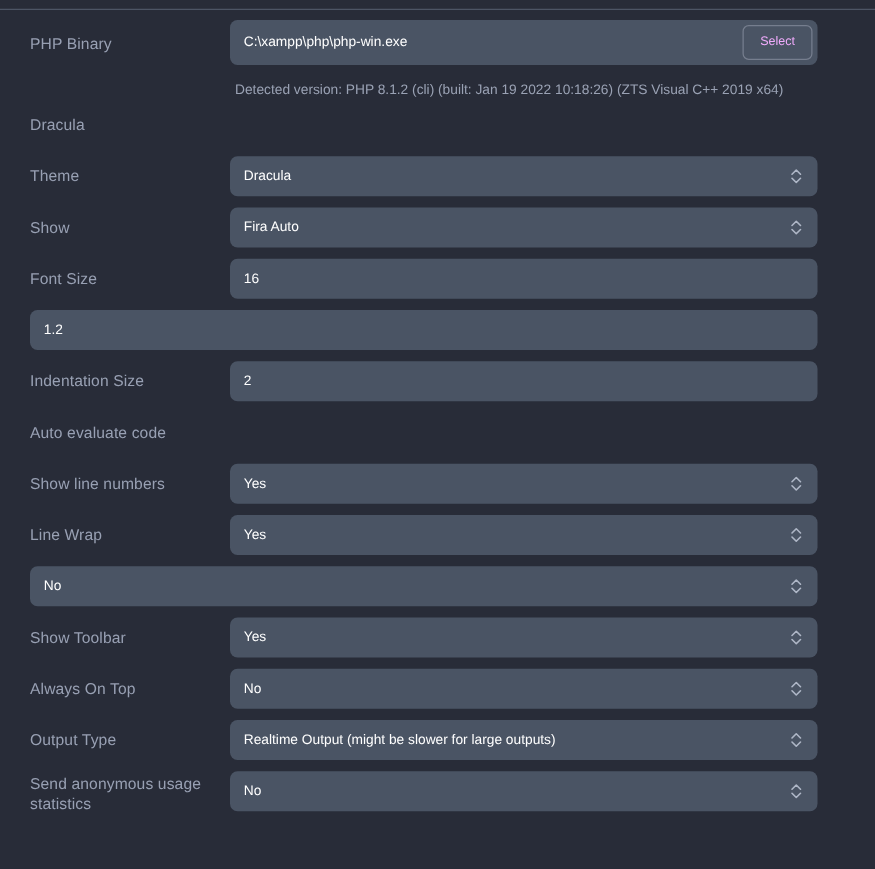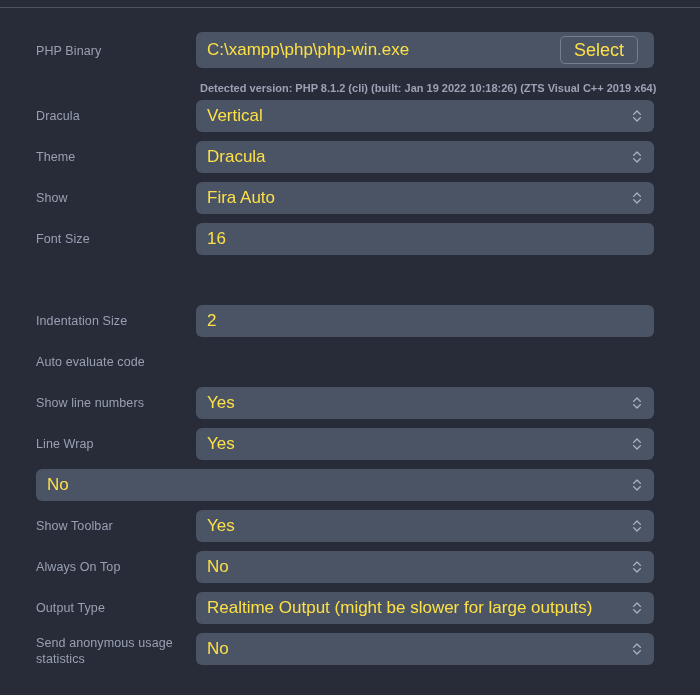--- a/index.html
+++ b/index.html
@@ -23,24 +23,24 @@
     position: absolute;
     top: 7px;
     left: 0;
     width: 700px;
     height: 1px;
     background: #4d5565;
   }
 
   .settings-form {
     position: absolute;
-    top: 16px;
+    top: 0;
     left: 0;
     width: 700px;
-    padding: 16px 0 0 12px;
+    padding: 16px 0 0 0;
   }
 
   .form-row {
     display: flex;
     align-items: flex-start;
     padding: 0 46px 0 24px;
     margin-bottom: 9px;
     min-height: 32px;
   }
 
@@ -65,22 +65,22 @@
     width: 100%;
     height: 32px;
     background: #4a5464;
     border-radius: 6px;
     border: none;
     display: flex;
     align-items: center;
   }
 
   .field-value {
-    font-size: 17px;
-    color: #fde047;
+    font-size: 11px;
+    color: #ffffff;
     padding-left: 11px;
     line-height: 32px;
     white-space: nowrap;
     overflow: hidden;
     text-overflow: ellipsis;
     flex: 1 1 auto;
   }
 
   
   .field.binary {
@@ -88,26 +88,26 @@
     padding-right: 4px;
   }
   .field.binary .field-value {
     line-height: 36px;
   }
 
   .select-button {
     flex: 0 0 auto;
     height: 28px;
     padding: 0 13px;
-    margin-right: 12px;
+    margin-right: 0;
     border: 1px solid #767e8e;
     border-radius: 5px;
     background: transparent;
-    color: #fde047;
-    font-size: 18px;
+    color: #f0abfc;
+    font-size: 10px;
     font-family: "Liberation Sans", sans-serif;
     line-height: 26px;
     cursor: pointer;
     white-space: nowrap;
   }
 
   .stepper-icon {
     flex: 0 0 auto;
     width: 18px;
     margin-right: 8px;
@@ -118,21 +118,20 @@
   }
   .stepper-icon svg { display: block; }
 
   .detected-version {
     font-size: 11px;
     color: #9aa2b4;
     padding-left: 4px;
     margin-top: 7px;
     line-height: 14px;
     white-space: nowrap;
-    font-weight: bold;
   }
 
   
   .form-row.binary-row { margin-bottom: 6px; }
   .form-row.binary-row .row-label { padding-top: 11px; }
   .form-row.version-row { margin-bottom: 5px; min-height: 0; }
   .form-row.version-row .row-label { padding-top: 0; }
   .form-row.two-line .row-label { padding-top: 2px; white-space: normal; }
 </style>
 </head>
@@ -157,31 +156,20 @@
     <div class="form-row version-row">
       <div class="row-label"></div>
       <div class="row-control">
         <div class="detected-version">Detected version: PHP 8.1.2 (cli) (built: Jan 19 2022 10:18:26) (ZTS Visual C++ 2019 x64)</div>
       </div>
     </div>
 
     <div id="rows-container">
         <div class="form-row">
           <div class="row-label">Dracula</div>
-          <div class="row-control">
-            <div class="field">
-              <span class="field-value">Vertical</span>
-              <span class="stepper-icon">
-                <svg width="10" height="16" viewBox="0 0 10 16" fill="none" aria-hidden="true">
-                  <path d="M1.6 6.4L5 3l3.4 3.4" stroke="currentColor" stroke-width="1.3" stroke-linecap="round" stroke-linejoin="round"></path>
-                  <path d="M1.6 9.6L5 13l3.4-3.4" stroke="currentColor" stroke-width="1.3" stroke-linecap="round" stroke-linejoin="round"></path>
-                </svg>
-              </span>
-            </div>
-          </div>
         </div>
         <div class="form-row">
           <div class="row-label">Theme</div>
           <div class="row-control">
             <div class="field">
               <span class="field-value">Dracula</span>
               <span class="stepper-icon">
                 <svg width="10" height="16" viewBox="0 0 10 16" fill="none" aria-hidden="true">
                   <path d="M1.6 6.4L5 3l3.4 3.4" stroke="currentColor" stroke-width="1.3" stroke-linecap="round" stroke-linejoin="round"></path>
                   <path d="M1.6 9.6L5 13l3.4-3.4" stroke="currentColor" stroke-width="1.3" stroke-linecap="round" stroke-linejoin="round"></path>
@@ -206,20 +194,25 @@
         </div>
         <div class="form-row">
           <div class="row-label">Font Size</div>
           <div class="row-control">
             <div class="field">
               <span class="field-value">16</span>
             </div>
           </div>
         </div>
         <div class="form-row">
+          <div class="row-control">
+            <div class="field">
+              <span class="field-value">1.2</span>
+            </div>
+          </div>
         </div>
         <div class="form-row">
           <div class="row-label">Indentation Size</div>
           <div class="row-control">
             <div class="field">
               <span class="field-value">2</span>
             </div>
           </div>
         </div>
         <div class="form-row">

